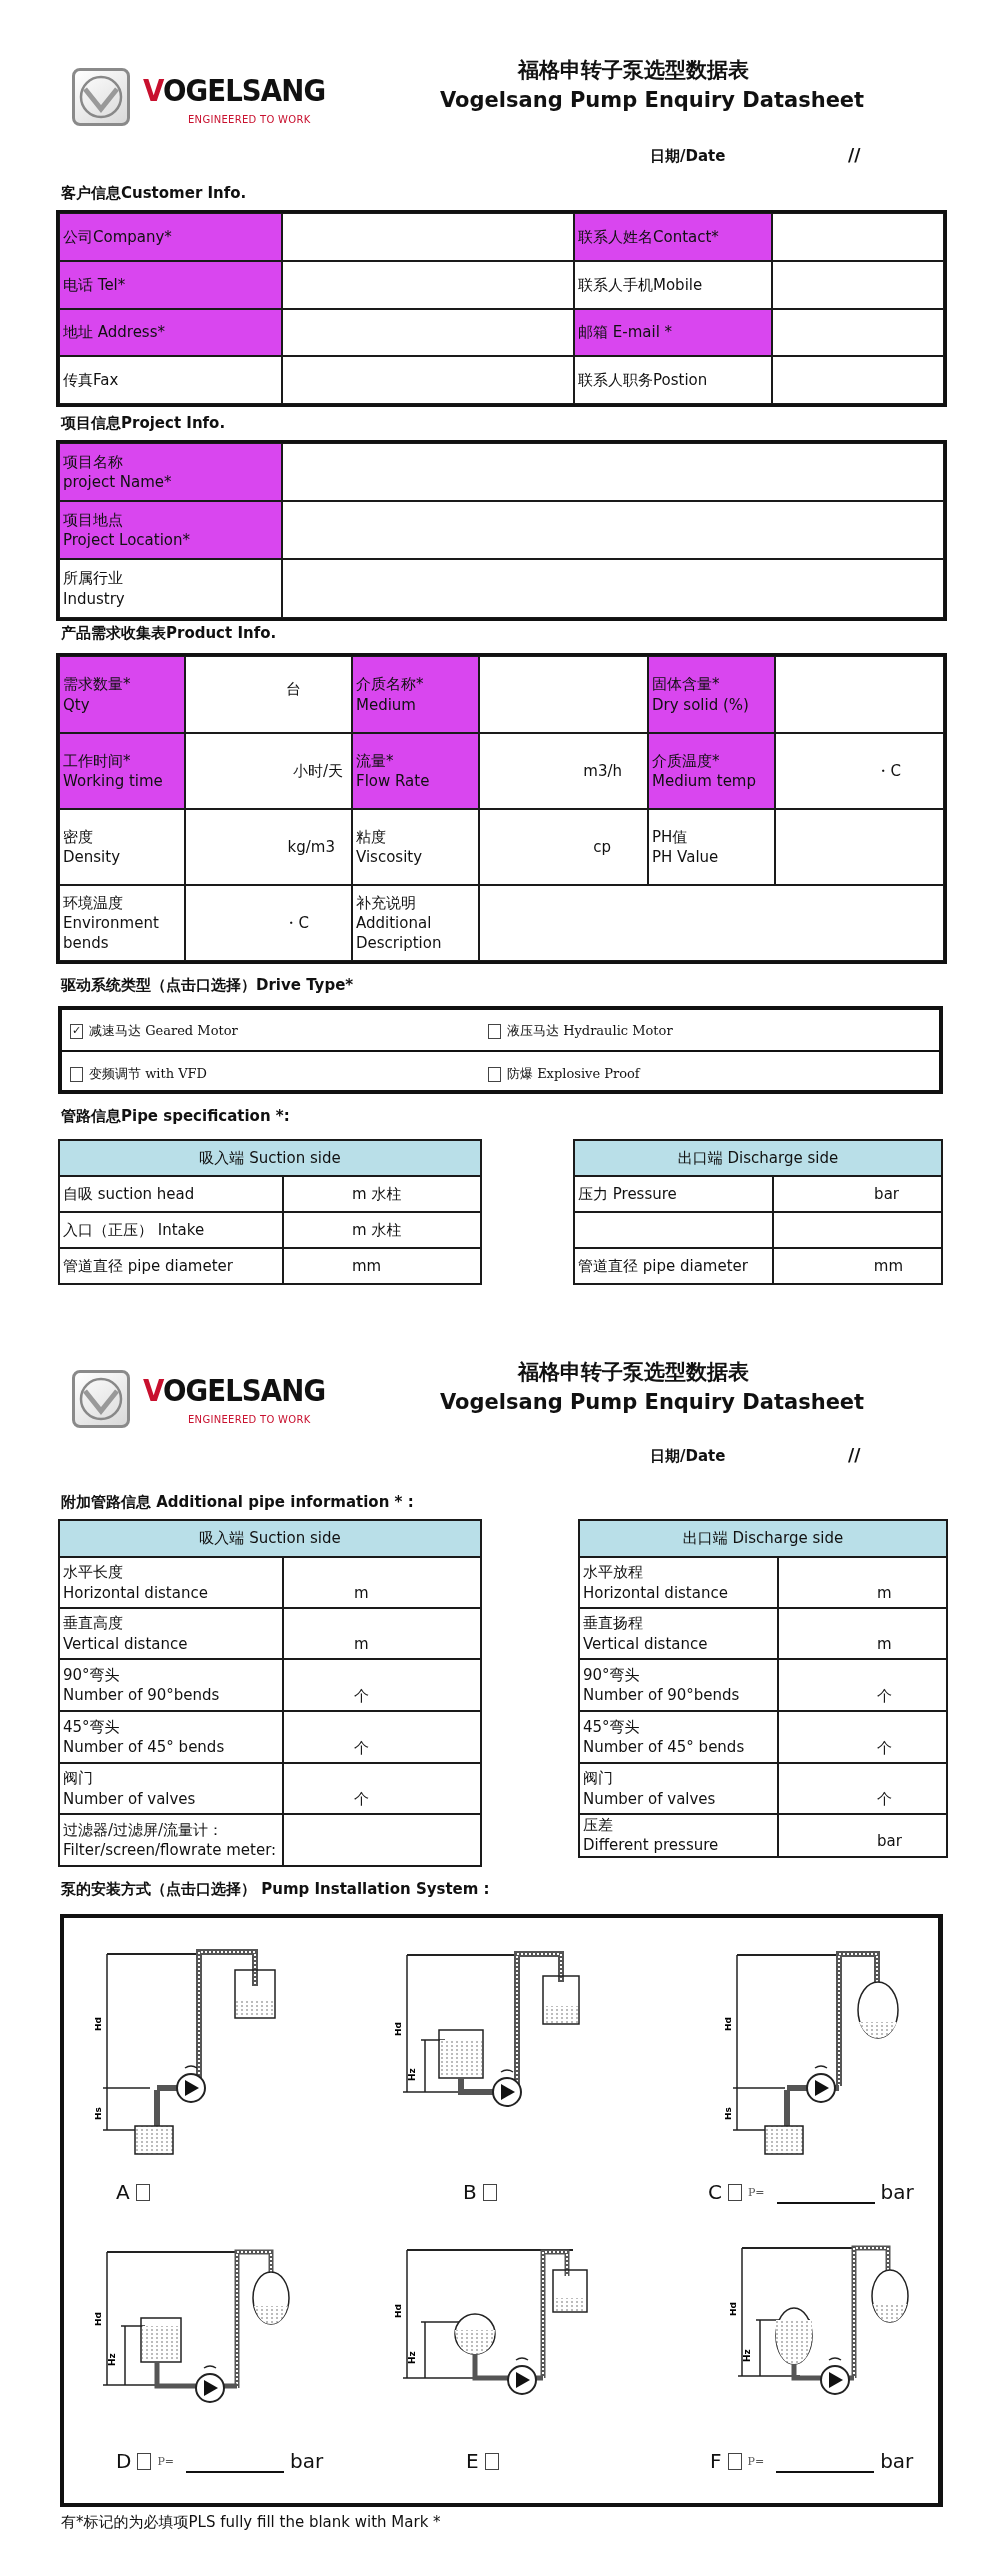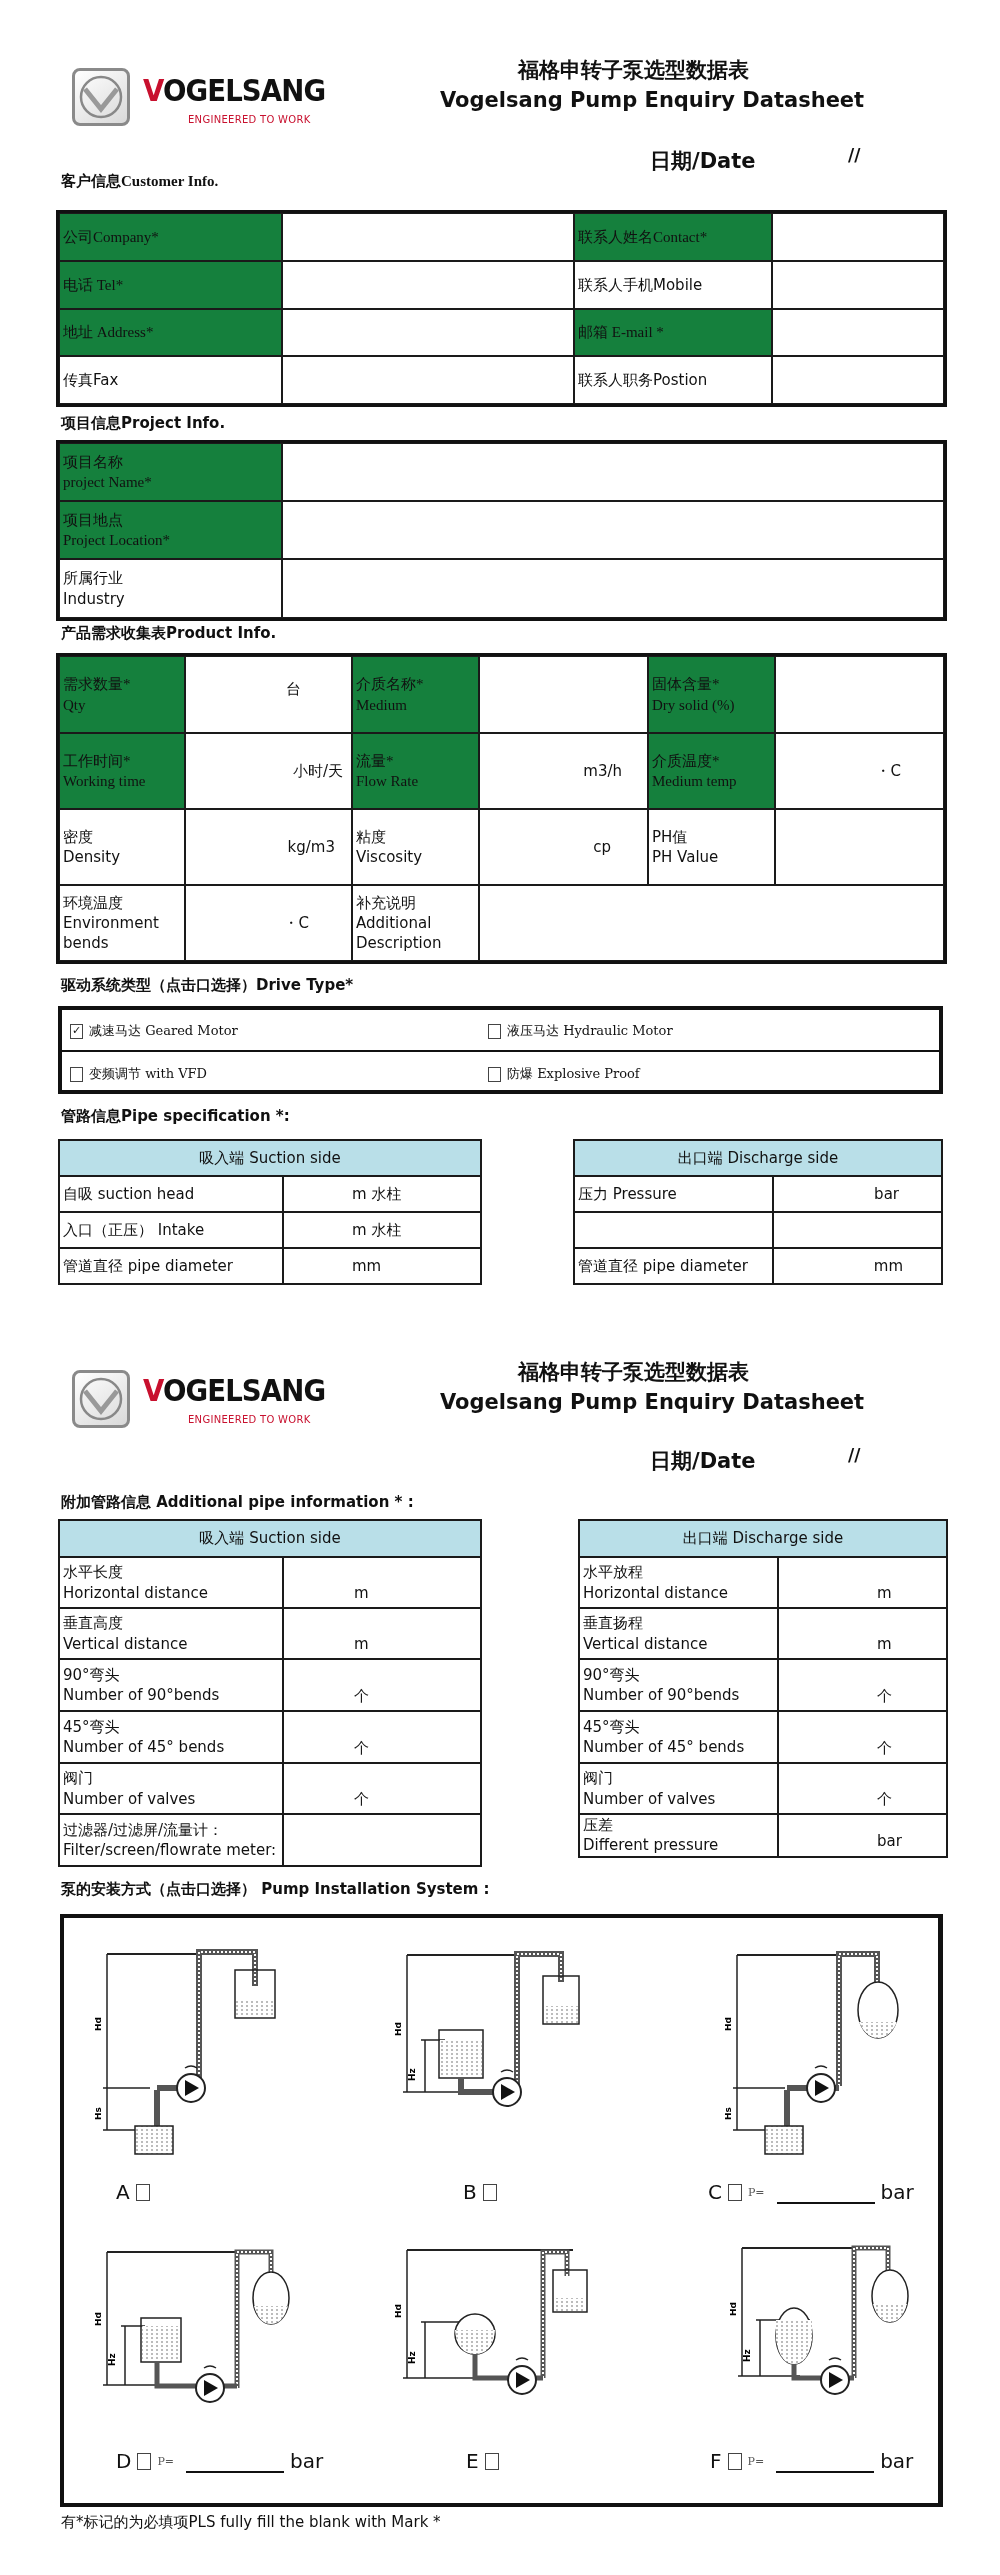--- a/index.html
+++ b/index.html
@@ -6,28 +6,28 @@
   body { width:1000px; height:2575px; position:relative; overflow:hidden;
          font-family:"DejaVu Sans","Liberation Sans",sans-serif; color:#111; }
   .abs { position:absolute; }
   .logo-box { position:absolute; width:58px; height:58px; border:3px solid #8a8a8a; border-radius:8px;
               background:linear-gradient(145deg,#ffffff,#d9d9d9); box-sizing:border-box; }
   .logo-word { position:absolute; font-family:"DejaVu Sans",sans-serif; font-weight:bold; font-size:30px;
                letter-spacing:-1px; color:#111; transform:scaleX(0.92); transform-origin:left; }
   .logo-word .slash { color:#c8102e; }
   .logo-tag { position:absolute; font-size:10px; color:#c8102e; letter-spacing:0.3px; }
   .title-en { position:absolute; font-weight:bold; font-size:21px; left:440px; }
-  .date-lbl { position:absolute; font-weight:bold; font-size:21px; }
+  .date-lbl { position:absolute; font-weight:bold; font-size:15px; }
   .date-val { position:absolute; font-weight:bold; font-size:17px; }
   .sec-h { position:absolute; font-weight:bold; font-size:15px; left:61px; }
   table.grid { position:absolute; border-collapse:collapse; table-layout:fixed; }
   table.grid td { border:2px solid #1a1a1a; padding:0 3px; font-size:15px; vertical-align:middle;
                   line-height:1.35; overflow:hidden; }
   table.outer { outline:3px solid #111; outline-offset:-1px; }
-  td.hl { background:#15803d;font-family:Liberation Serif, serif; }
+  td.hl { background:#d946ef; }
   td.unit { text-align:right; padding-right:14px; }
   td.unitc { text-align:center; }
   td.head { background:#b9dfe8; text-align:center; }
   td.sm { font-size:12px; }
   .drive-box { position:absolute; left:58px; top:1006px; width:885px; height:88px;
                border:4px solid #111; box-sizing:border-box; }
   .drive-mid { position:absolute; left:0; right:0; top:40px; border-top:2px solid #111; }
   .drive-opt { position:absolute; font-family:"DejaVu Serif","Liberation Serif",serif; font-size:13px;
                display:flex; align-items:center; gap:6px; }
   .cb { display:inline-block; width:13px; height:15px; border:1.5px solid #444; box-sizing:border-box;
@@ -52,21 +52,21 @@
       </svg>
   </div>
   <div class="logo-word" style="left:143px;top:73px;"><span class="slash">V</span><span>OGELSANG</span></div>
   <div class="logo-tag" style="left:188px;top:114px;">ENGINEERED TO WORK</div>
 </div>
 <div class="abs" style="left:518px;top:56px;font-weight:bold;font-size:21px;">福格申转子泵选型数据表</div>
 <div class="title-en" style="top:88px;">Vogelsang Pump Enquiry Datasheet</div>
 <div class="date-lbl" style="left:650px;top:147px;">日期/Date</div>
 <div class="date-val" style="left:848px;top:145px;">//</div>
 
-<div class="sec-h" style="top:172px;font-family:Liberation Serif, serif;">客户信息Customer Info.</div>
+<div class="sec-h" style="top:184px;">客户信息Customer Info.</div>
 <table class="grid outer" style="left:58px;top:212px;width:885px;">
   <colgroup>
       <col style="width:223px">
       <col style="width:292px">
       <col style="width:198px">
       <col style="width:172px">
     </colgroup>
   <tbody>
       <tr style="height:48px">
     <td class="hl">公司Company*</td>

